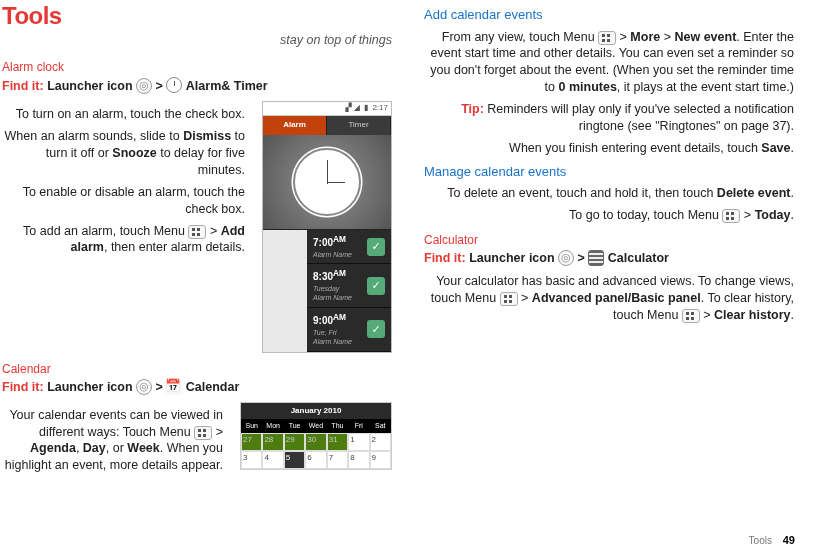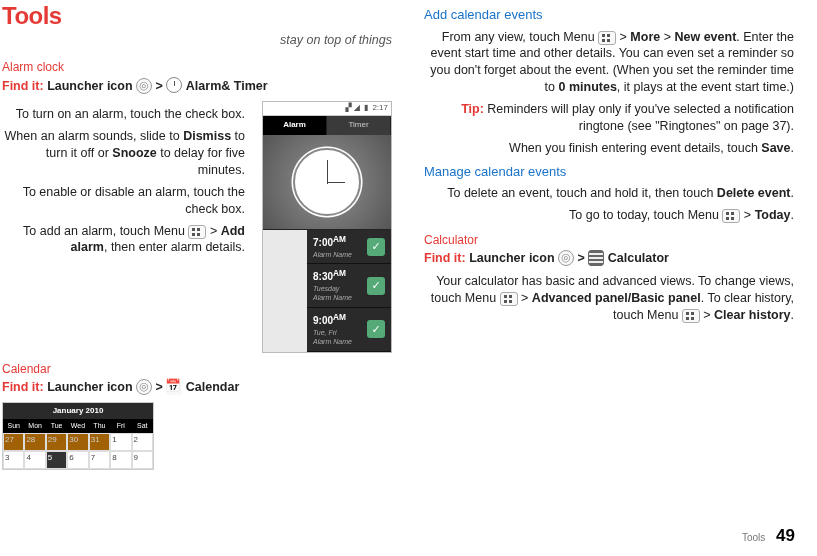--- a/index.html
+++ b/index.html
@@ -100,21 +100,21 @@
     color:#eee;
   }
   .statusbar {
     background:#fff; color:#555;
     display:flex; justify-content:flex-end; gap:4px;
     padding:1px 3px; font-size:8px;
     border-bottom:1px solid #ccc;
   }
   .tabs { display:flex; background:#3a3a3a; }
   .tab { flex:1; text-align:center; padding:4px 0; font-size:8px; color:#ccc; border-right:1px solid #222;}
-  .tab.active { background:#000000; color:#fff; font-weight:bold;}
+  .tab.active { background:#c2410c; color:#fff; font-weight:bold;}
   .clockface {
     background: radial-gradient(circle at center,#fff 0,#fff 35px,#777 36px,#555 100%);
     height:95px; display:flex; align-items:center; justify-content:center;
     border-bottom:1px solid #222;
   }
   .clockdial {
     width:68px;height:68px;border-radius:50%;background:#fff;border:2px solid #888;position:relative;
   }
   .clockdial::before{content:"";position:absolute;left:32px;top:10px;width:1px;height:24px;background:#444;}
   .clockdial::after{content:"";position:absolute;left:32px;top:32px;width:18px;height:1px;background:#444;}
@@ -132,26 +132,26 @@
   }
   
   .calmock {
     width:152px; border:1px solid #ccc; font-size:8px;
   }
   .calhdr { background:#2a2a2a;color:#fff;text-align:center;padding:3px;font-weight:bold;}
   .caldays { display:flex; background:#000;color:#fff;}
   .caldays div{flex:1;text-align:center;padding:2px 0;font-size:7px;}
   .calgrid { display:grid; grid-template-columns:repeat(7,1fr);}
   .calgrid div{border:0.5px solid #ddd;height:18px;padding:1px;font-size:8px;color:#444;}
-  .calgrid .dim{background:#a16207;color:#ccc;}
+  .calgrid .dim{background:#4d7c0f;color:#ccc;}
   .calgrid .hl{background:#333;color:#fff;}
   .footer {
     position:absolute; bottom:8px; right:22px; font-size:10px; color:#777;
   }
-  .footer b { color:#000; font-size:17px; margin-left:8px;}
+  .footer b { color:#000; font-size:11px; margin-left:8px;}
 </style>
 </head>
 <body>
 
 <div class="cols">
 
   <div class="col col-left">
     <h1 class="title">Tools</h1>
     <p class="subtitle">stay on top of things</p>
 
@@ -220,20 +220,25 @@
     <div class="findit">
       <span class="fi">Find it:</span>
       <span class="fb">Launcher icon</span>
       <span class="launchericon"></span>
       <span class="fb"> &gt; </span>
       <span class="calicon"></span>
       <span class="fb">Calendar</span>
     </div>
 
     <div class="wrap">
+      <div class="txt">
+        <p>
+          <span>Your calendar events can be viewed in different ways: Touch Menu </span><span class="menuicon"></span> &gt; <b>Agenda</b><span>, </span><b>Day</b><span>, or </span><b>Week</b><span>. When you highlight an event, more details appear.</span>
+        </p>
+      </div>
       <div class="calmock">
         <div class="calhdr">January 2010</div>
         <div class="caldays">
           <div>Sun</div>
           <div>Mon</div>
           <div>Tue</div>
           <div>Wed</div>
           <div>Thu</div>
           <div>Fri</div>
           <div>Sat</div>

